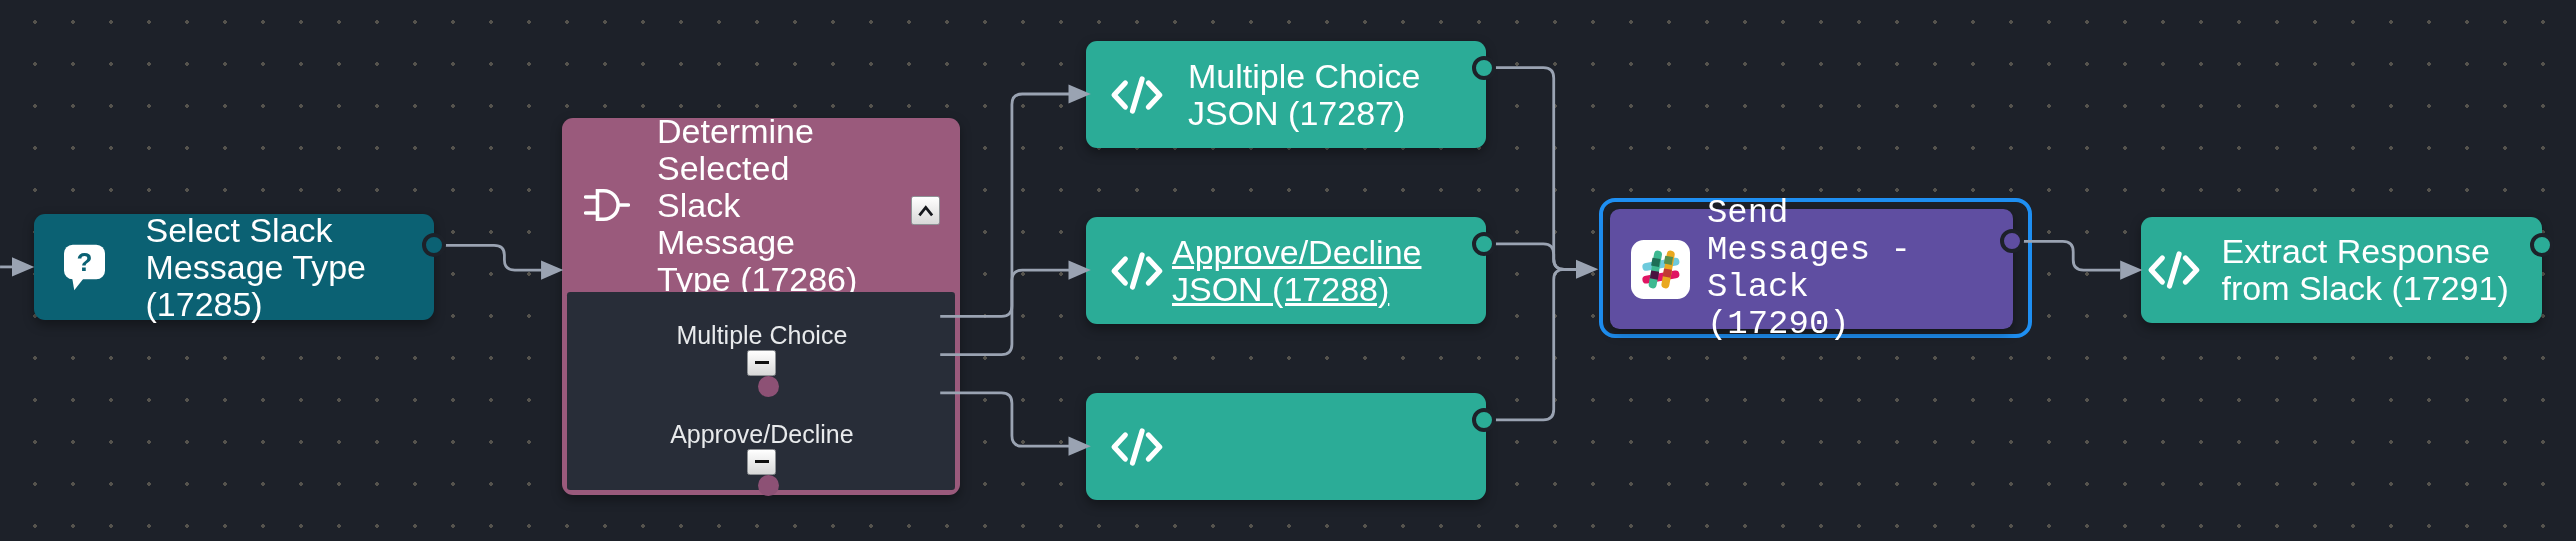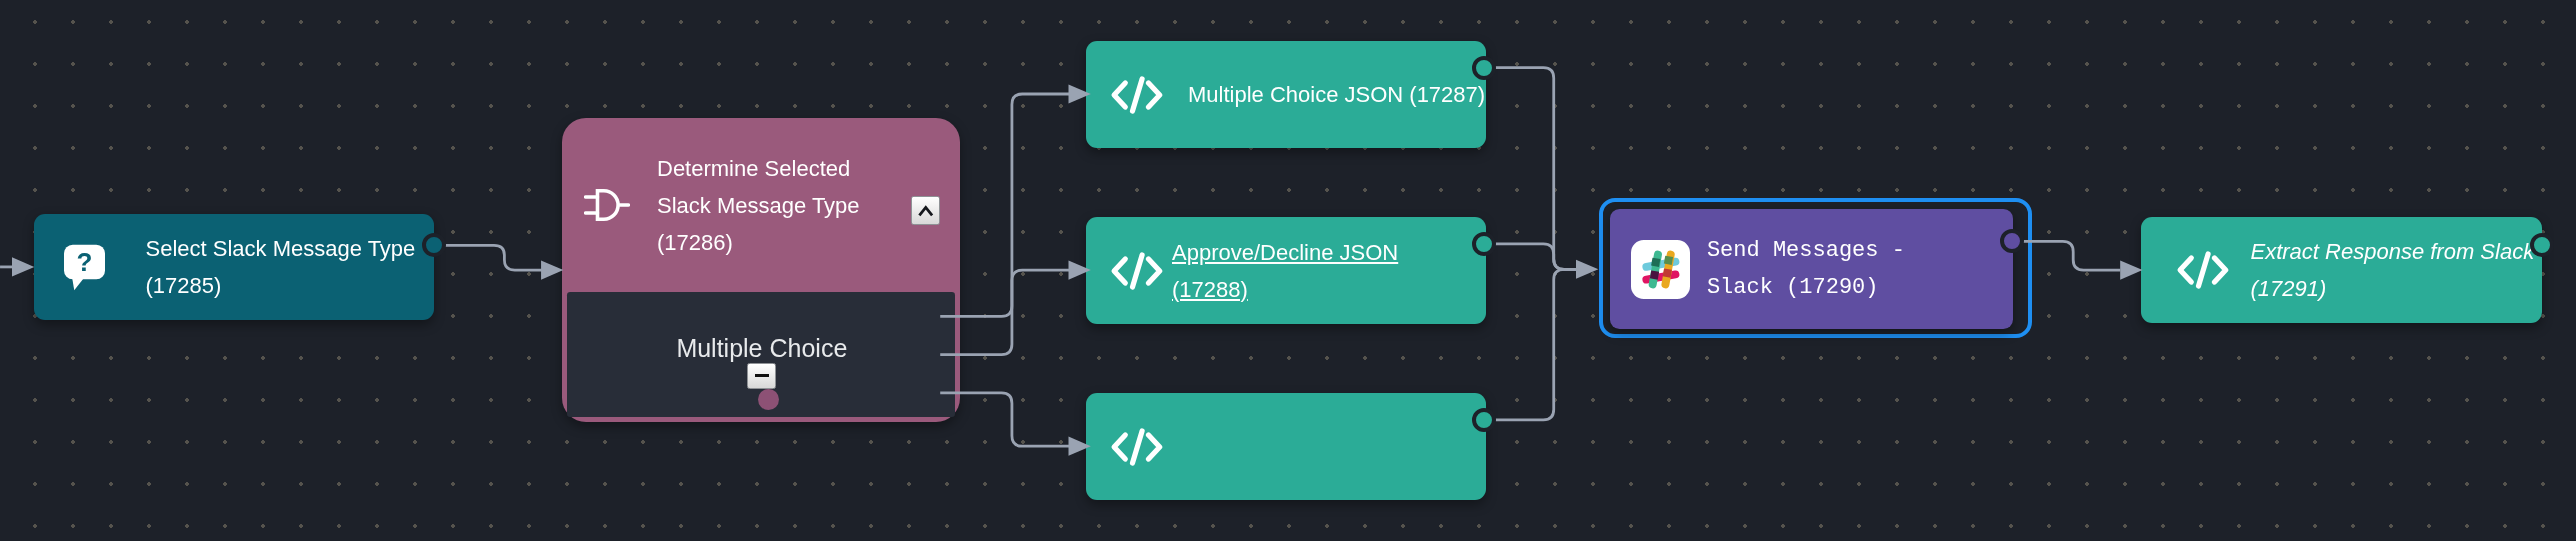--- a/index.html
+++ b/index.html
@@ -7,21 +7,21 @@
     position:relative;width:2576px;height:541px;overflow:hidden;
     background-color:#1d2129;
     background-image:radial-gradient(1.9px 2.9px at 35px 22px,#55534d 85%,rgba(0,0,0,0) 86%);
     background-size:38px 42px;
     font-family:"Liberation Sans",sans-serif;
   }
   .node{
     position:absolute;border-radius:11px;color:#fff;display:flex;align-items:center;
     box-shadow:0 4.8px 11px rgba(0,0,0,.35);z-index:1;box-sizing:border-box;
   }
-  .node-title{font-size:22px;line-height:37px;font-weight:400;color:#ffffff;}
+  .node-title{font-size:34px;line-height:37px;font-weight:400;color:#ffffff;}
   .icon{flex-shrink:0;}
   .wires{position:absolute;left:0;top:0;z-index:2;pointer-events:none;}
   .wire{stroke:#9aa3b2;stroke-width:3.5;fill:none;}
   .arrowhead{fill:#9aa3b2;stroke:none;}
   .edge-port{position:absolute;width:16px;height:16px;border-radius:50%;border:4px solid #1d2129;z-index:3;}
   .router{display:block;background:#9a5a7c;}
   .router-header{position:relative;height:174px;display:flex;align-items:center;padding-left:22px;box-sizing:border-box;}
   .router-body{
     position:absolute;left:4.8px;right:4.8px;top:174px;bottom:4.8px;background:#282d38;
     border-radius:3.2px;display:flex;flex-direction:column;justify-content:space-around;z-index:1;
@@ -49,40 +49,47 @@
 
   <div class="node" style="left:34px;top:214px;width:400px;height:106px;background:#0b6173;padding-left:29.5px;">
     <svg class="icon" width="41" height="49" viewBox="0 0 52 62">
       <rect x="0" y="2" width="52" height="44" rx="11" fill="#ffffff"></rect>
       <polygon points="10,42 27,42 13,60" fill="#ffffff"></polygon>
       <text x="26" y="36" text-anchor="middle" font-size="33" font-weight="bold" fill="#0b6173" font-family="Liberation Sans, sans-serif">?</text>
     </svg>
     <div class="node-title" style="width:315px;margin-left:41px;">Select Slack Message Type (17285)</div>
   </div>
 
-  <div class="node router" style="left:562px;top:118px;width:398px;height:304px;border-radius:24px;">
+  <div class="node router" style="left:562px;top:118px;width:398px;height:377px;">
     <div class="router-header">
       <svg class="icon" width="46" height="40" viewBox="0 0 58 50">
         <g stroke="#ffffff" stroke-width="4.5" fill="none" stroke-linecap="round">
           <path d="M2,15 H17"></path>
           <path d="M2,35 H17"></path>
           <path d="M17,7 h8 a18,18 0 0 1 0,36 h-8 z"></path>
           <path d="M45,25 h11"></path>
         </g>
       </svg>
       <div class="node-title" style="width:209px;margin-left:27px;">Determine Selected Slack Message Type (17286)</div>
       <div class="sq-btn collapse-btn">
         <svg width="17.5" height="12" viewBox="0 0 22 15">
           <polyline points="3,13 11,3 19,13" stroke="#15181d" stroke-width="3.5" fill="none"></polyline>
         </svg>
       </div>
     </div>
     <div class="router-body">
       <div class="router-row">
         <span class="row-label">Multiple Choice</span>
+        <span class="sq-btn">
+            <span class="minus-bar"></span>
+          </span>
+        <span class="row-port"></span>
+      </div>
+      <div class="router-row">
+        <span class="row-label">Approve/Decline</span>
         <span class="sq-btn">
             <span class="minus-bar"></span>
           </span>
         <span class="row-port"></span>
       </div>
     </div>
   </div>
 
   <div class="node" style="left:1086px;top:41px;width:400px;height:107px;background:#2bac97;padding-left:24px;">
     <svg class="icon" width="53" height="40" viewBox="0 0 66 50">
@@ -126,21 +133,21 @@
         <rect x="41.5" y="13" width="10" height="48" rx="5" fill="#e9a820" transform="rotate(10 46.5 37)"></rect>
         <rect x="26" y="23" width="10" height="10" fill="#1e6e56" transform="rotate(10 31 28)"></rect>
         <rect x="42" y="20.5" width="10" height="10" fill="#568e4e" transform="rotate(10 47 25.5)"></rect>
         <rect x="24.5" y="39" width="10" height="10" fill="#4a1440" transform="rotate(10 29.5 44)"></rect>
         <rect x="40.5" y="36.5" width="10" height="10" fill="#c13a34" transform="rotate(10 45.5 41.5)"></rect>
       </svg>
       <div class="node-title" style="width:247px;margin-left:16.7px;">Send Messages - Slack (17290)</div>
     </div>
   </div>
 
-  <div class="node" style="left:2141px;top:217px;width:401px;height:106px;background:#2bac97;padding-left:35px;font-style:italic;">
+  <div class="node" style="left:2141px;top:217px;width:401px;height:106px;background:#2bac97;padding-left:6px;">
     <svg class="icon" width="53" height="40" viewBox="0 0 66 50">
       <g stroke="#ffffff" stroke-width="6.5" fill="none" stroke-linecap="round" stroke-linejoin="round">
         <path d="M19,10 L5,25 L19,40"></path>
           <path d="M28,45 L40,5"></path>
           <path d="M48,10 L62,25 L48,40"></path>
       </g>
     </svg>
     <div class="node-title" style="width:319px;margin-left:21.5px;">Extract Response from Slack (17291)</div>
   </div>
 

